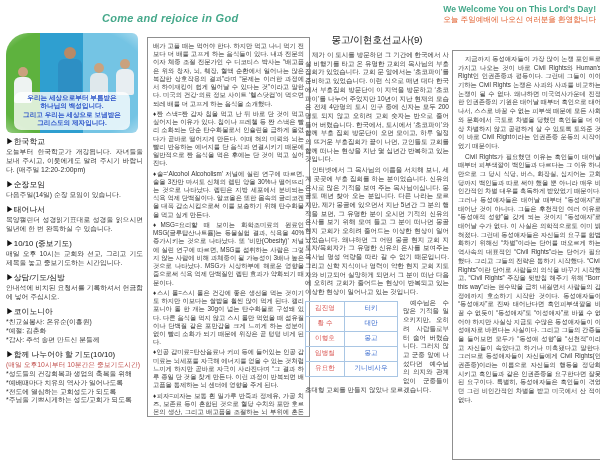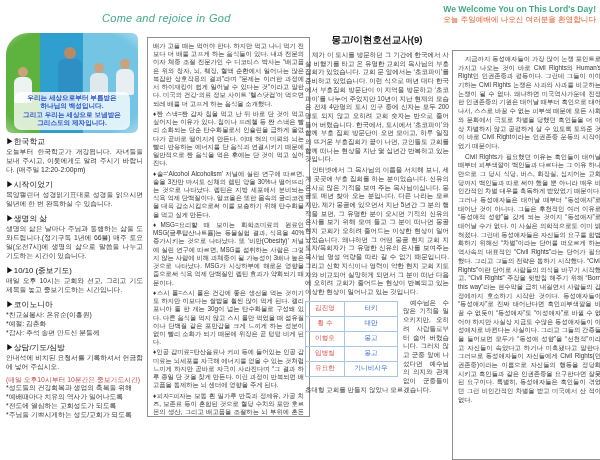--- a/index.html
+++ b/index.html
@@ -1,20 +1,20 @@
 <!DOCTYPE html>
 <html><head>
 <meta charset="utf-8">
 <style>
   html,body{margin:0;padding:0;background:#fff;}
   .page{position:relative;width:600px;height:460px;background:#ffffff;overflow:hidden;
         font-family:"Liberation Sans",sans-serif;color:#222;}
 
   
-  .script-left{position:absolute;left:102px;top:12px;color:#45a88a;font-weight:normal;
+  .script-left{position:absolute;left:102px;top:12px;color:#45a88a;font-weight:bold;
                font-style:italic;font-size:11px;letter-spacing:.3px;}
   .header-right{position:absolute;right:4px;top:4px;text-align:right;line-height:1.3;}
   .header-right .en{color:#45a88a;font-weight:bold;font-size:8.6px;}
   .header-right .ko{color:#e05a28;font-size:7.6px;font-weight:normal;}
 
   
   .photo{position:absolute;left:6px;top:33px;width:132px;height:100px;border-radius:22px 6px 6px 6px;
          background:
            radial-gradient(ellipse 95% 90% at 50% 50%, rgba(255,255,255,0) 62%, rgba(255,255,255,.95) 100%),
            linear-gradient(90deg,#5eb23e 0 26%,#2f9fd0 26% 58%,#74c4e4 58% 100%);
@@ -39,21 +39,21 @@
   .sec-line{text-align:left;}
   .prayer-note{color:#c0504d;}
 
   
   .col2{position:absolute;left:147px;top:37px;width:151px;height:370px;border:1px solid #8f8f8f;
         padding:4px 5px;font-size:6.3px;line-height:1.31;color:#333;text-align:justify;overflow:hidden;}
   .col2 p{margin:0 0 2px 0;}
 
   
   .col3{position:absolute;left:305px;top:34px;width:144px;height:422px;overflow:hidden;}
-  .m-title{text-align:center;font-weight:bold;font-size:9.6px;color:#111;margin:0 0 4px 0;}
+  .m-title{text-align:center;font-weight:normal;font-size:9.6px;color:#111;margin:0 0 4px 0;}
   .col3 p{margin:0 0 2px 0;font-size:6.5px;line-height:1.34;color:#333;text-align:justify;text-indent:7px;}
   .m-table{float:left;border-collapse:collapse;margin:2px 5px 2px 0;}
   .m-table td{border:1px solid #a9c6e4;font-size:6.6px;padding:2.5px 4px;text-align:center;white-space:nowrap;}
   .td-name{color:#d9534f;min-width:30px;}
   .td-country{color:#3366cc;min-width:44px;}
 
   
   .col4box{position:absolute;left:452px;top:50px;width:143px;height:400px;border:1px solid #8f8f8f;
            padding:4px 5px;font-size:6.3px;line-height:1.38;color:#333;text-align:justify;overflow:hidden;}
   .col4box p{margin:0 0 2px 0;text-indent:7px;}
@@ -95,42 +95,43 @@
       <span data-interactable="false">그리스도의 제자입니다.</span>
     </div>
   </div>
 
   <div class="col1" data-interactable="false">
     <div class="sec" data-interactable="false">
       <div class="sec-h" data-interactable="false">▶한국학교</div>
       <div class="sec-b" data-interactable="false">오늘부터 한국학교가 개강됩니다. 자녀들을 보내 주시고, 이웃에게도 알려 주시기 바랍니다. (매주일 12:20-2:00pm)</div>
     </div>
     <div class="sec" data-interactable="false">
-      <div class="sec-h" data-interactable="false">▶시작이었기</div>
-      <div class="sec-b" data-interactable="false">목양캘린더 성경읽기표대로 성경을 읽으시면 일년에 한 번 완독하실 수 있습니다.</div>
+      <div class="sec-h" data-interactable="false">▶순장모임</div>
+      <div class="sec-b" data-interactable="false">다음주일(14일) 순장 모임이 있습니다.</div>
     </div>
     <div class="sec" data-interactable="false">
-      <div class="sec-h" data-interactable="false">▶생명의 삶</div>
-      <div class="sec-b" data-interactable="false">생명의 삶은 날마다 주님과 동행하는 삶을 도와드립니다.(정기구독 1년에 66불) 매주 토요일(오전7시)에 생명의 삶으로 말씀을 나누고 기도하는 시간이 있습니다.</div>
+      <div class="sec-h" data-interactable="false">▶태어나서</div>
+      <div class="sec-b" data-interactable="false">목양캘린더 성경읽기표대로 성경을 읽으시면 일년에 한 번 완독하실 수 있습니다.</div>
     </div>
     <div class="sec" data-interactable="false">
       <div class="sec-h" data-interactable="false">▶10/10 (중보기도)</div>
       <div class="sec-b" data-interactable="false">매일 오후 10시는 교회와 선교, 그리고 기도 제목을 놓고 중보기도하는 시간입니다.</div>
+    </div>
+    <div class="sec" data-interactable="false">
+      <div class="sec-h" data-interactable="false">▶상담/기도/심방</div>
+      <div class="sec-b" data-interactable="false">안내석에 비치된 요청서를 기록하셔서 헌금함에 넣어 주십시오.</div>
     </div>
     <div class="sec" data-interactable="false">
       <div class="sec-h" data-interactable="false">▶코이노니아</div>
       <div class="sec-line" data-interactable="false">*친교실봉사: 온유순(이흥원)</div>
       <div class="sec-line" data-interactable="false">*예절: 김춘화</div>
       <div class="sec-line" data-interactable="false">*감사: 추석 송편 만드신 분들께</div>
     </div>
     <div class="sec" data-interactable="false">
-      <div class="sec-h" data-interactable="false">▶상담/기도/심방</div>
-      <div class="sec-b" data-interactable="false">안내석에 비치된 요청서를 기록하셔서 헌금함에 넣어 주십시오.</div>
-    </div>
-    <div class="sec" data-interactable="false">
+      <div class="sec-h" data-interactable="false">▶함께 나누어야 할 기도(10/10)</div>
       <div class="sec-line prayer-note" data-interactable="false">(매일 오후10시부터 10분간은 중보기도시간)</div>
       <div class="sec-line" data-interactable="false">*성도들의 건강회복과 생업의 축복을 위해</div>
       <div class="sec-line" data-interactable="false">*예배때마다 치유의 역사가 일어나도록</div>
       <div class="sec-line" data-interactable="false">*전도에 열심하는 교회성도가 되도록</div>
       <div class="sec-line" data-interactable="false">*주님을 기쁘시게하는 성도/교회가 되도록</div>
     </div>
   </div>
 
   <div class="col2" data-interactable="false">
     <p data-interactable="false">배가 고플 때는 먹어야 한다. 하지만 먹고 나니 먹기 전보다 더 배를 고프게 하는 음식들이 있다. 내과 전문의이자 체중 조절 전문가인 수 디코티스 박사는 “배고픔은 위와 창자, 뇌, 췌장, 혈액 순환에서 일어나는 많은 복잡한 상호작용의 결과”라며 “문제는 이러한 과정에서 하이재킹이 쉽게 일어날 수 있다는 것”이라고 말한다. 미국의 건강·의료 정보 사이트 ‘헬스닷컴’이 먹으면 되레 배를 더 고프게 하는 음식을 소개했다.</p>

